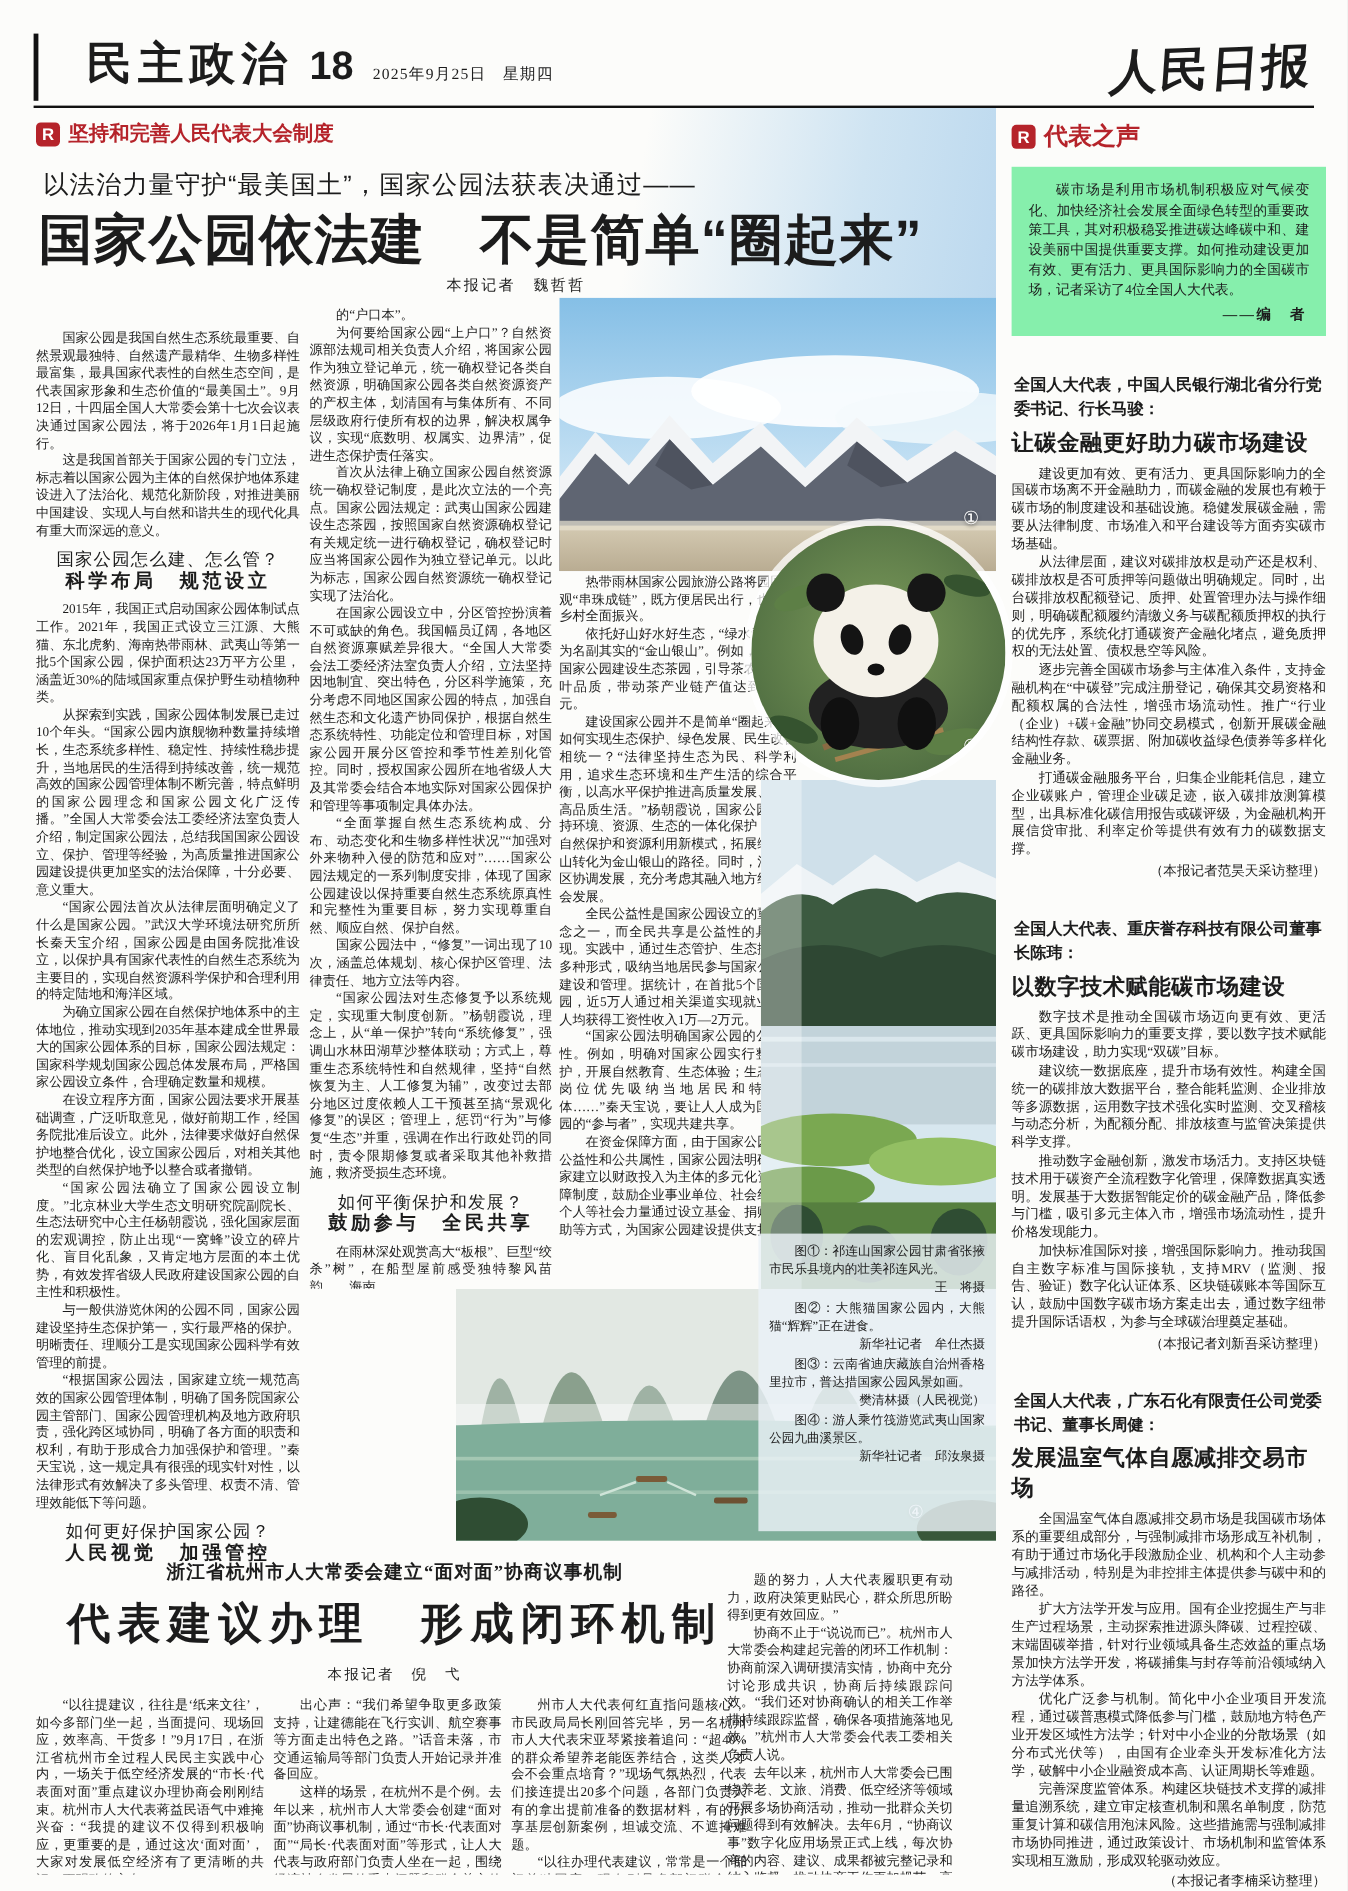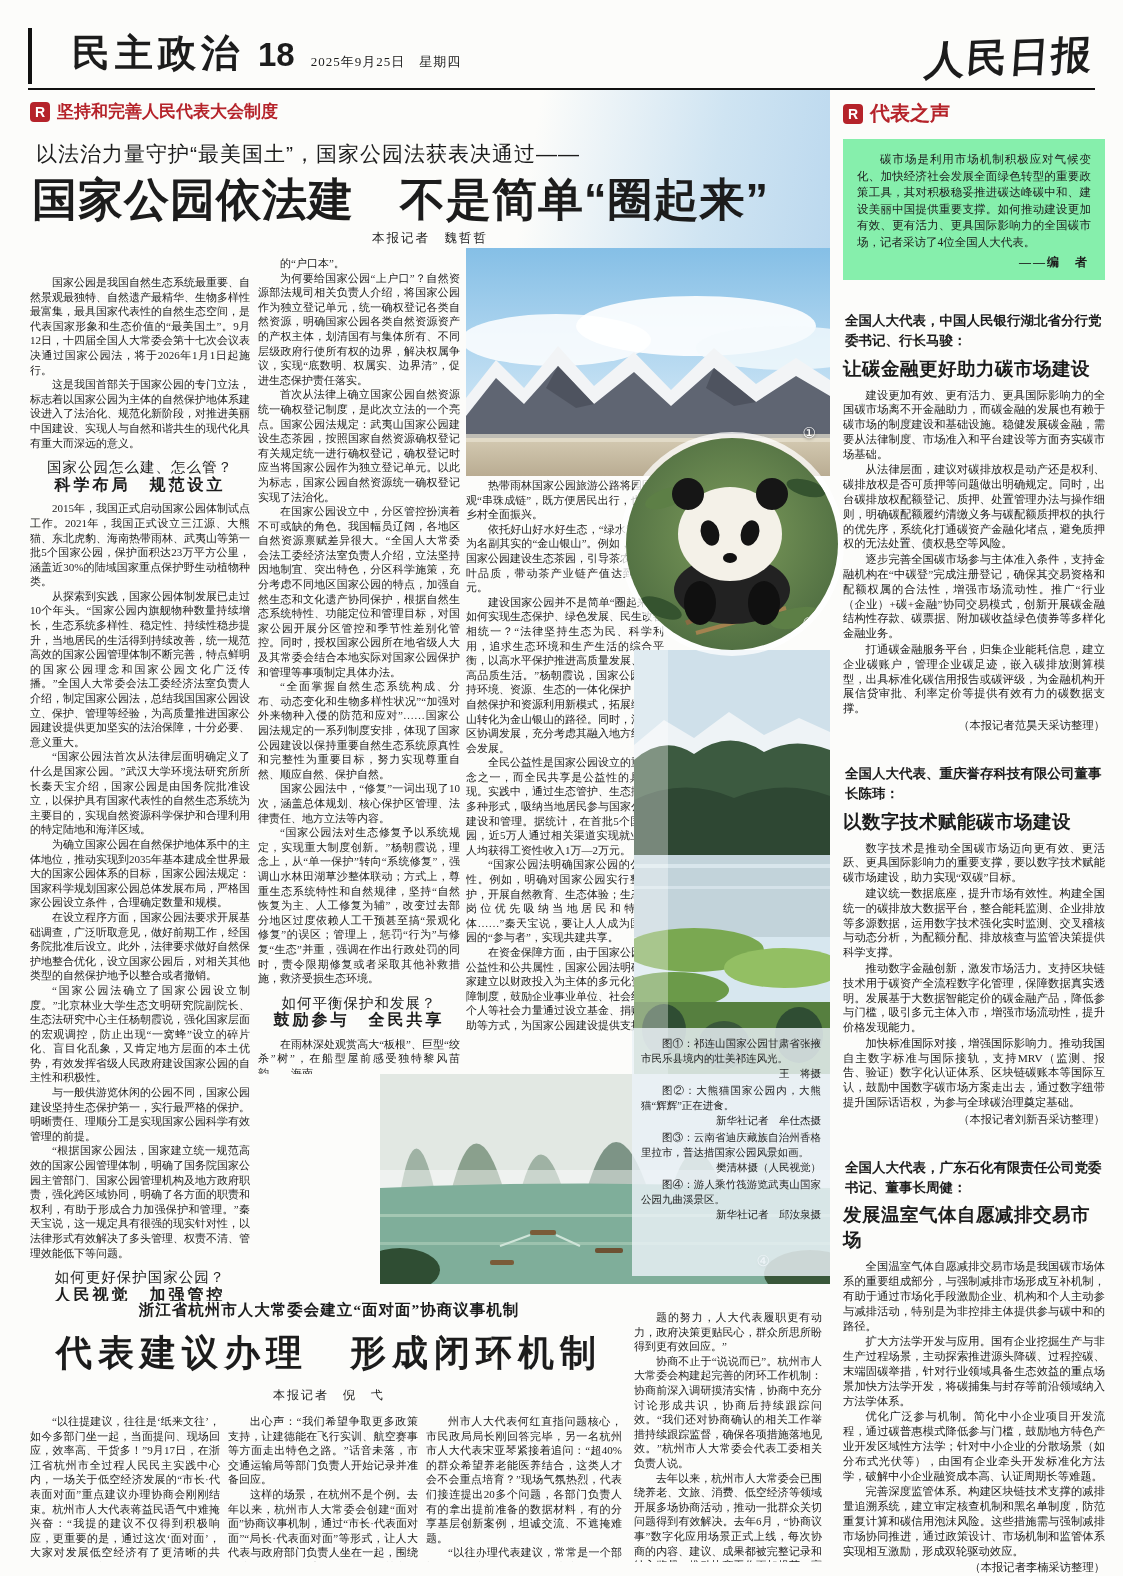--- a/index.html
+++ b/index.html
@@ -49,21 +49,21 @@
   .capt{margin:0;font-size:10.5px;line-height:15px;text-align:justify;text-indent:2em;}
   .capc{margin:0 0 2px;font-size:10.5px;line-height:15px;text-align:right;}
   
   .bart{position:absolute;left:0;top:1196px;width:800px;height:266px;}
   .b-head{position:absolute;left:0;top:4px;width:598px;}
   .b-kicker{margin:0;text-align:center;font-size:15.5px;font-weight:600;letter-spacing:1px;}
   .b-title{margin:8px 0 0;text-align:center;font-size:36px;font-weight:900;letter-spacing:6px;}
   .b-byline{margin:9px 0 0;text-align:center;font-size:12px;letter-spacing:2px;}
   .bcol{position:absolute;top:118px;height:148px;}
   .bc1{left:0;width:190px;} .bc2{left:198px;width:190px;} .bc3{left:396px;width:196px;}
-  .bc4{top:14px;left:604px;width:188px;height:252px;}
+  .bc4{top:14px;left:576px;width:188px;height:252px;}
   
   .voice{position:absolute;left:843px;top:100px;width:262px;height:1462px;}
   .voice-badge{font-size:20px;}
   .edbox{background:#86efac;padding:12px 14px 9px;margin:12px 0 4px;}
   .edp{margin:0;font-size:11.5px;line-height:16.5px;text-align:justify;text-indent:2em;}
   .edsign{margin:4px 2px 0;text-align:right;font-weight:600;font-size:12px;letter-spacing:2px;}
   .intro{font-size:13.5px;line-height:1.5;margin:31px 2px 4px;font-weight:600;}
   .rh{font-family:"Liberation Sans","DejaVu Sans",sans-serif;font-size:18.5px;font-weight:800;
       letter-spacing:.5px;margin:2px 0 7px;}
   .rp{margin:0 0 1px;font-size:11.3px;line-height:14.8px;text-indent:2em;text-align:justify;}

